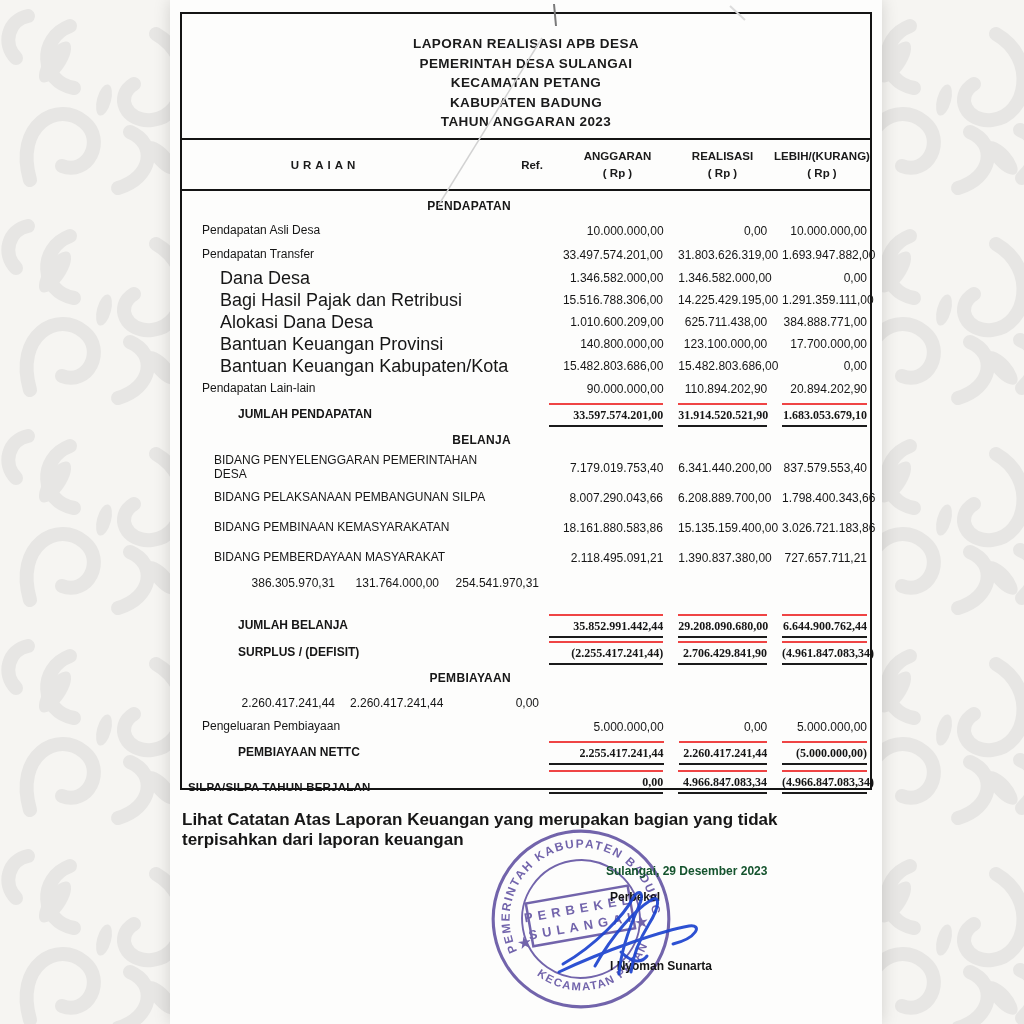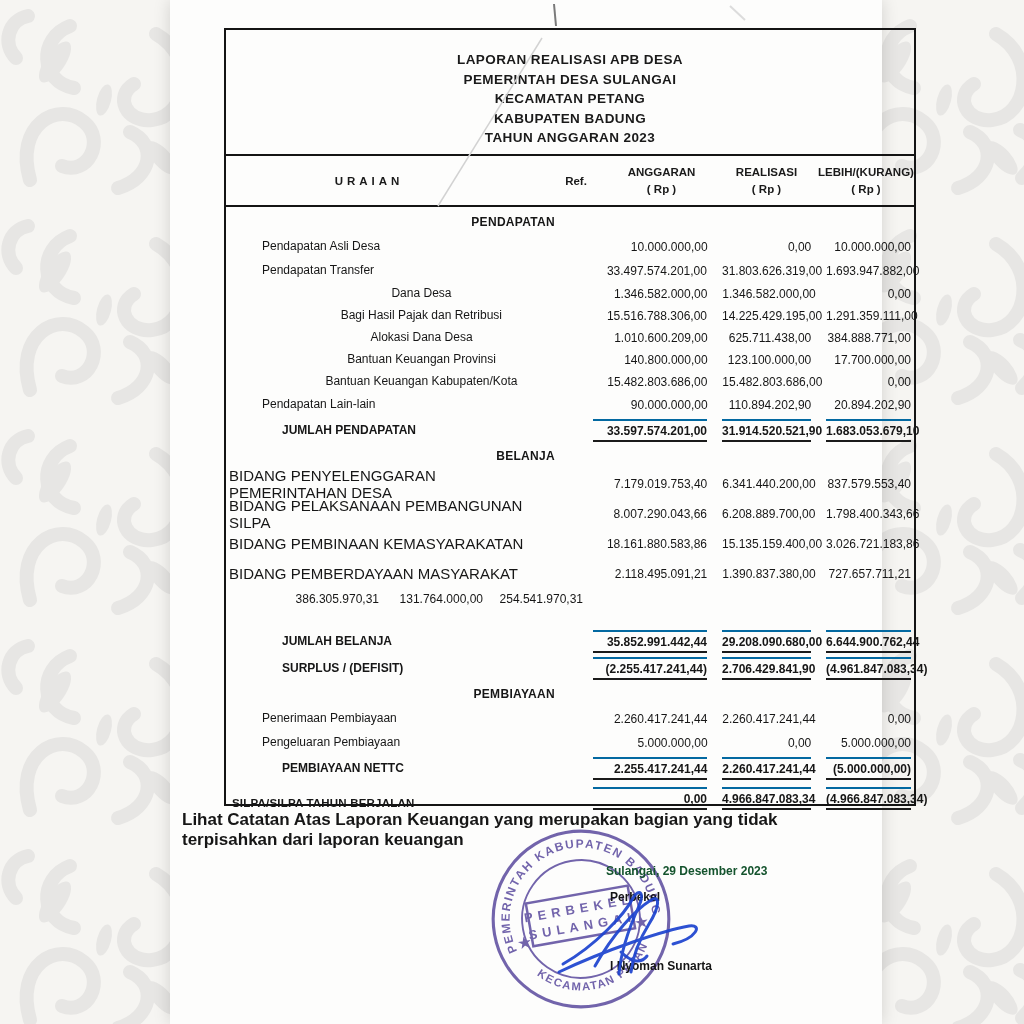--- a/index.html
+++ b/index.html
@@ -8,22 +8,22 @@
     font-family:"Liberation Sans","DejaVu Sans",sans-serif;
     background:#f6f5f2;
   }
   .bg-damask{position:absolute;left:0;top:0;z-index:0;}
   .paper{
     position:absolute;left:170px;top:0;width:712px;height:1024px;
     background:#fdfdfc;z-index:1;
     box-shadow:0 0 16px rgba(0,0,0,.15);
   }
   .doc-box{
-    position:absolute;left:10px;top:28px;width:692px;height:778px;
-    border:2.5px solid #141414;box-sizing:border-box;background:transparent;margin-left:44px;
+    position:absolute;left:10px;top:12px;width:692px;height:778px;
+    border:2.5px solid #141414;box-sizing:border-box;background:transparent;
   }
   .title-block{
     position:absolute;left:0;top:0;width:100%;padding-top:20px;text-align:center;
   }
   .title-line{
     font-size:13.5px;font-weight:700;color:#1a1a1a;line-height:19.5px;letter-spacing:.4px;
   }
   .thead{
     position:absolute;left:0;top:124px;width:100%;height:53px;box-sizing:border-box;
     border-top:2.5px solid #141414;border-bottom:2.5px solid #141414;
@@ -45,27 +45,27 @@
   .lebih{width:100px;}
   .v{display:block;width:100%;}
   .t-section{height:25px;text-align:right;}
   .t-item{height:24px;}
   .t-subitem{height:22px;}
   .t-total{height:27px;}
   .t-bidang{height:30px;}
   .t-bidang2{height:36px;align-items:flex-start;padding-top:3px;}
   .t-silpa{height:28px;align-items:flex-end;}
   .t-section .label{font-weight:700;padding-left:8px;font-size:12px;letter-spacing:.3px;}
-  .t-item .label{padding-left:36px;font-size:12px;}
-  .t-subitem .label{padding-left:62px;font-size:12px;text-align:center;}
+  .t-item .label{padding-left:20px;font-size:12px;}
+  .t-subitem .label{padding-left:38px;font-size:18px;}
   .t-total .label{font-weight:700;padding-left:56px;font-size:12px;}
-  .t-bidang .label,.t-bidang2 .label{padding-left:3px;font-size:15px;}
+  .t-bidang .label,.t-bidang2 .label{padding-left:32px;font-size:12px;}
   .t-silpa .label{font-weight:700;padding-left:6px;font-size:11.5px;letter-spacing:.2px;}
   .t-total .num,.t-silpa .num{font-weight:700;}
-  .t-total .v,.t-silpa .v{border-top:2px solid #0369a1;border-bottom:2px solid #1b1b1b;padding:3px 0 2px;}
+  .t-total .v,.t-silpa .v{border-top:2px solid #ef4444;border-bottom:2px solid #1b1b1b;padding:3px 0 2px;font-family:Liberation Serif, serif;}
   .footnote{
     position:absolute;left:12px;top:810px;width:680px;
     font-size:17px;font-weight:700;color:#161616;z-index:3;
   }
   .sig-date{position:absolute;left:436px;top:864px;font-size:12px;font-weight:700;color:#14532d;z-index:5;}
   .sig-role{position:absolute;left:440px;top:890px;font-size:12px;font-weight:700;color:#151515;z-index:5;}
   .sig-name{position:absolute;left:440px;top:959px;font-size:12px;font-weight:700;color:#151515;z-index:5;}
   .stamp-svg{position:absolute;left:318px;top:826px;z-index:4;}
   .sign-svg{position:absolute;left:385px;top:886px;z-index:6;}
   .artifacts{position:absolute;left:0;top:0;z-index:2;pointer-events:none;}
@@ -371,21 +371,20 @@
             <span class="v"></span>
           </div>
     <div class="cell num real">
             <span class="v"></span>
           </div>
     <div class="cell num lebih">
             <span class="v"></span>
           </div>
   </div>
         <div class="row t-item">
-    <div class="cell label">Penerimaan Pembiayaan</div>
     <div class="cell ref"></div>
     <div class="cell num angg">
             <span class="v">2.260.417.241,44</span>
           </div>
     <div class="cell num real">
             <span class="v">2.260.417.241,44</span>
           </div>
     <div class="cell num lebih">
             <span class="v">0,00</span>
           </div>

